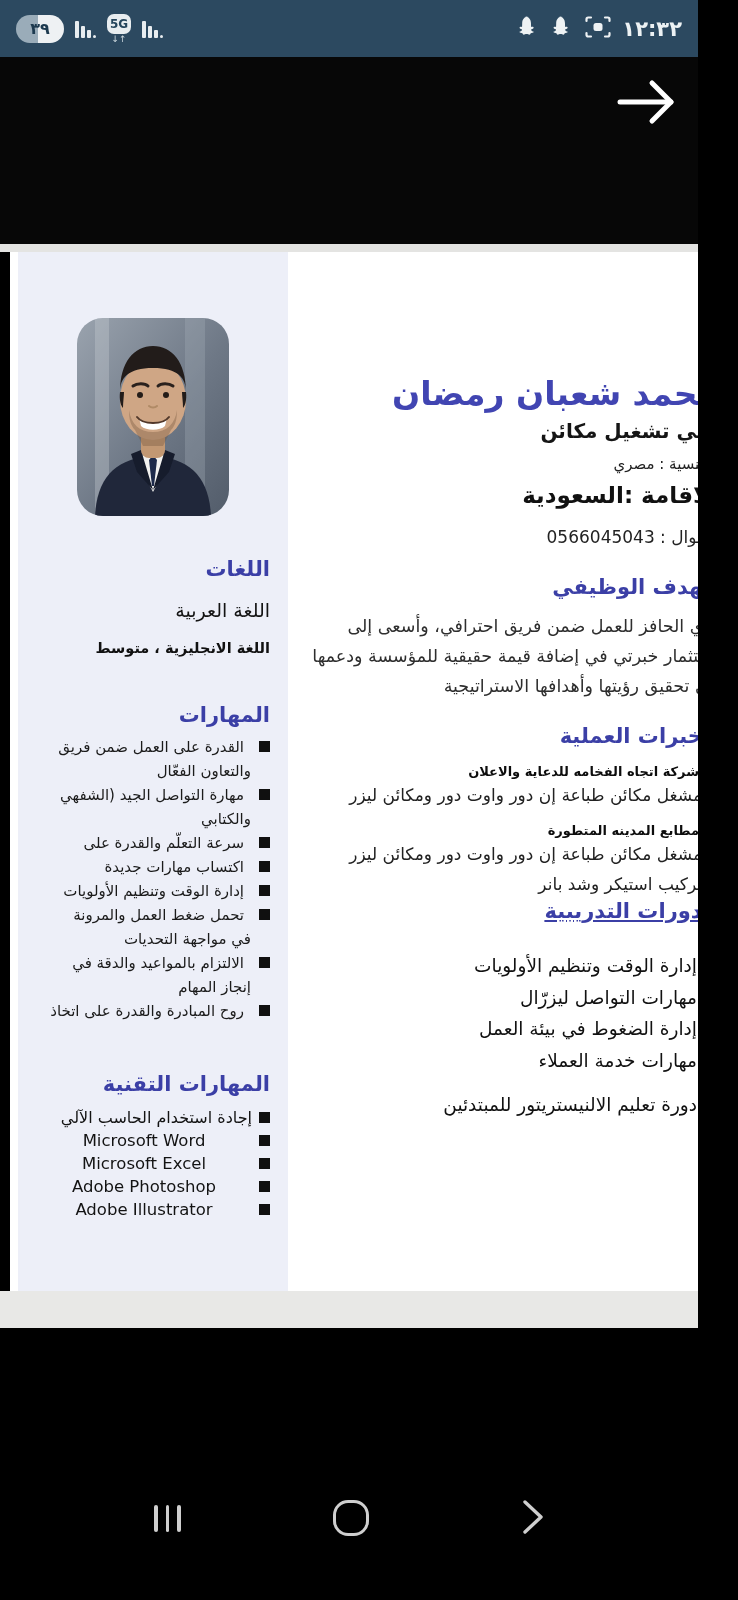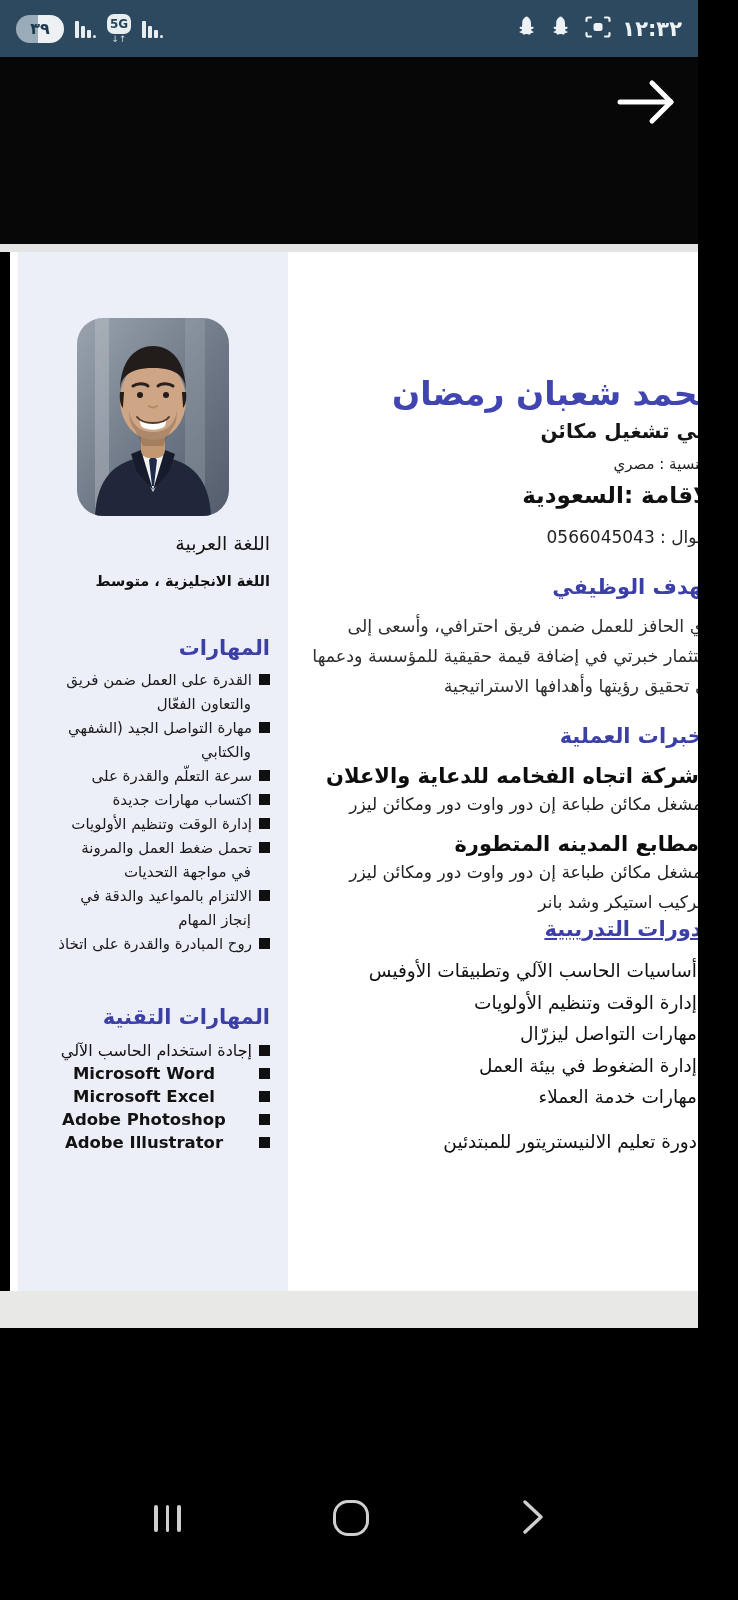--- a/index.html
+++ b/index.html
@@ -27,40 +27,40 @@
   .page{position:absolute;top:252px;left:10px;width:719px;height:1039px;background:#fff;direction:rtl;}
   .sidebar{position:absolute;left:8px;top:0;width:270px;height:100%;background:#edeff8;box-sizing:border-box;}
   .side-pad{padding:0 18px;}
   .photo{width:152px;height:198px;border-radius:26px;overflow:hidden;margin:66px auto 0 auto;}
   .sec-title{font-size:21px;font-weight:bold;color:#3b3fa6;line-height:27px;}
   .lang-title{margin-top:40px;}
   .lang-primary{margin-top:14px;font-size:19px;color:#131313;line-height:26px;}
   .lang-secondary{margin-top:15px;font-size:14.5px;font-weight:bold;color:#111;line-height:20px;}
   .skills-title{margin-top:44px;}
   .skills-list{margin-top:6px;}
-  .s-row{display:flex;align-items:flex-start;font-size:15px;line-height:24px;color:#1b1b1b;white-space:nowrap;overflow:hidden;}
+  .s-row{display:flex;align-items:flex-start;font-size:15px;line-height:24px;color:#1b1b1b;white-space:nowrap;overflow:hidden;gap:8px;}
   .sq{flex:0 0 auto;width:11px;height:11px;background:#101010;margin-left:7px;margin-top:6px;}
   .s-row.cont{padding-right:19px;}
   .tech-title{margin-top:48px;}
   .tech-list{margin-top:8px;}
   .t-row{display:flex;align-items:center;font-size:16px;line-height:23px;color:#131313;white-space:nowrap;overflow:hidden;}
   .t-row .sq{margin-top:0;}
   .t-row .txt{flex:1;}
-  .t-row.latin .txt{text-align:center;font-weight:bold;font-size:16.5px;direction:ltr;}
+  .t-row.latin .txt{text-align:center;font-weight:normal;font-size:16.5px;direction:ltr;}
   
   .main{position:absolute;top:8px;right:11px;width:424px;direction:rtl;text-align:right;}
   .name{margin:114px 0 0 0;font-size:33px;font-weight:bold;color:#4145b2;line-height:40px;}
   .job-title{margin-top:4px;font-size:20px;font-weight:bold;color:#151515;line-height:26px;}
   .nationality{margin-top:9px;font-size:15px;color:#222;line-height:22px;}
   .residence{margin-top:5px;font-size:23px;font-weight:bold;color:#111;line-height:30px;}
   .mobile{margin-top:16px;font-size:17px;color:#222;line-height:22px;}
   .objective-title{margin-top:26px;}
   .objective-text{margin:10px 0 0 0;font-size:17.5px;line-height:30px;color:#2e2e2e;}
   .exp-title{margin-top:22px;}
-  .x-company{margin-top:14px;display:flex;align-items:center;font-size:21px;font-weight:bold;color:#0d0d0d;white-space:nowrap;}
+  .x-company{margin-top:14px;display:flex;align-items:center;font-size:13px;font-weight:bold;color:#0d0d0d;white-space:nowrap;}
   .x-company .sq{width:13px;height:13px;margin-top:0;margin-left:6px;}
   .x-detail{margin-top:2px;padding-right:16px;font-size:17px;line-height:28px;color:#222;}
   .training-title{text-decoration:underline;}
   .tr-list{margin-top:12px;}
   .tr-row{display:flex;align-items:center;font-size:18.5px;line-height:31.5px;color:#111;white-space:nowrap;}
   .tr-row .sq{width:13px;height:13px;margin-top:0;margin-left:8px;}
   
   .strip-bottom{position:absolute;top:1291px;left:0;right:0;height:37px;background:#e8e8e6;}
   .nav-bar{position:absolute;top:1462px;left:0;right:0;height:112px;display:flex;align-items:center;
     justify-content:space-between;padding:0 148px;box-sizing:border-box;}
@@ -158,20 +158,21 @@
           <circle cx="63" cy="77" r="3" fill="#241c18"></circle>
             <circle cx="89" cy="77" r="3" fill="#241c18"></circle>
           <path d="M72 88c2 2 6 2 8 0" stroke="#b08a66" stroke-width="2" fill="none" stroke-linecap="round"></path>
           <path d="M62 100c4 6 24 6 28 0l-2 8c-5 5-19 5-24 0z" fill="#fff"></path>
           <path d="M60 99c6 8 26 8 32 0" stroke="#52382a" stroke-width="2" fill="none" stroke-linecap="round"></path>
           <path d="M52 92c2 14 10 22 24 22s22-8 24-22c0 10-2 16-6 20l-8 16h-20l-8-16c-4-4-6-10-6-20z" fill="#6d5138" opacity=".35"></path>
         </svg>
       </div>
 
       <div class="side-pad">
+        <div class="sec-title lang-title">اللغات</div>
         <div class="lang-primary">اللغة العربية</div>
         <div class="lang-secondary">اللغة الانجليزية ، متوسط</div>
 
         <div class="sec-title skills-title">المهارات</div>
         <div class="skills-list">
           <div class="s-row">
               <span class="sq"></span>
               <span>القدرة على العمل ضمن فريق</span>
             </div>
           <div class="s-row cont">
@@ -262,21 +263,20 @@
           <span class="sq"></span>
           <span>مطابع المدينه المتطورة</span>
         </div>
       <div class="x-detail">مشغل مكائن طباعة إن دور واوت دور ومكائن ليزر</div>
       <div class="x-detail">تركيب استيكر وشد بانر</div>
 
       <div class="sec-title training-title">الدورات التدريبية</div>
       <div class="tr-list">
         <div class="tr-row">
             <span class="sq"></span>
-            <span>أساسيات الحاسب الآلي وتطبيقات الأوفيس</span>
           </div>
         <div class="tr-row">
             <span class="sq"></span>
             <span>إدارة الوقت وتنظيم الأولويات</span>
           </div>
         <div class="tr-row">
             <span class="sq"></span>
             <span>مهارات التواصل ليزرّال</span>
           </div>
         <div class="tr-row">

